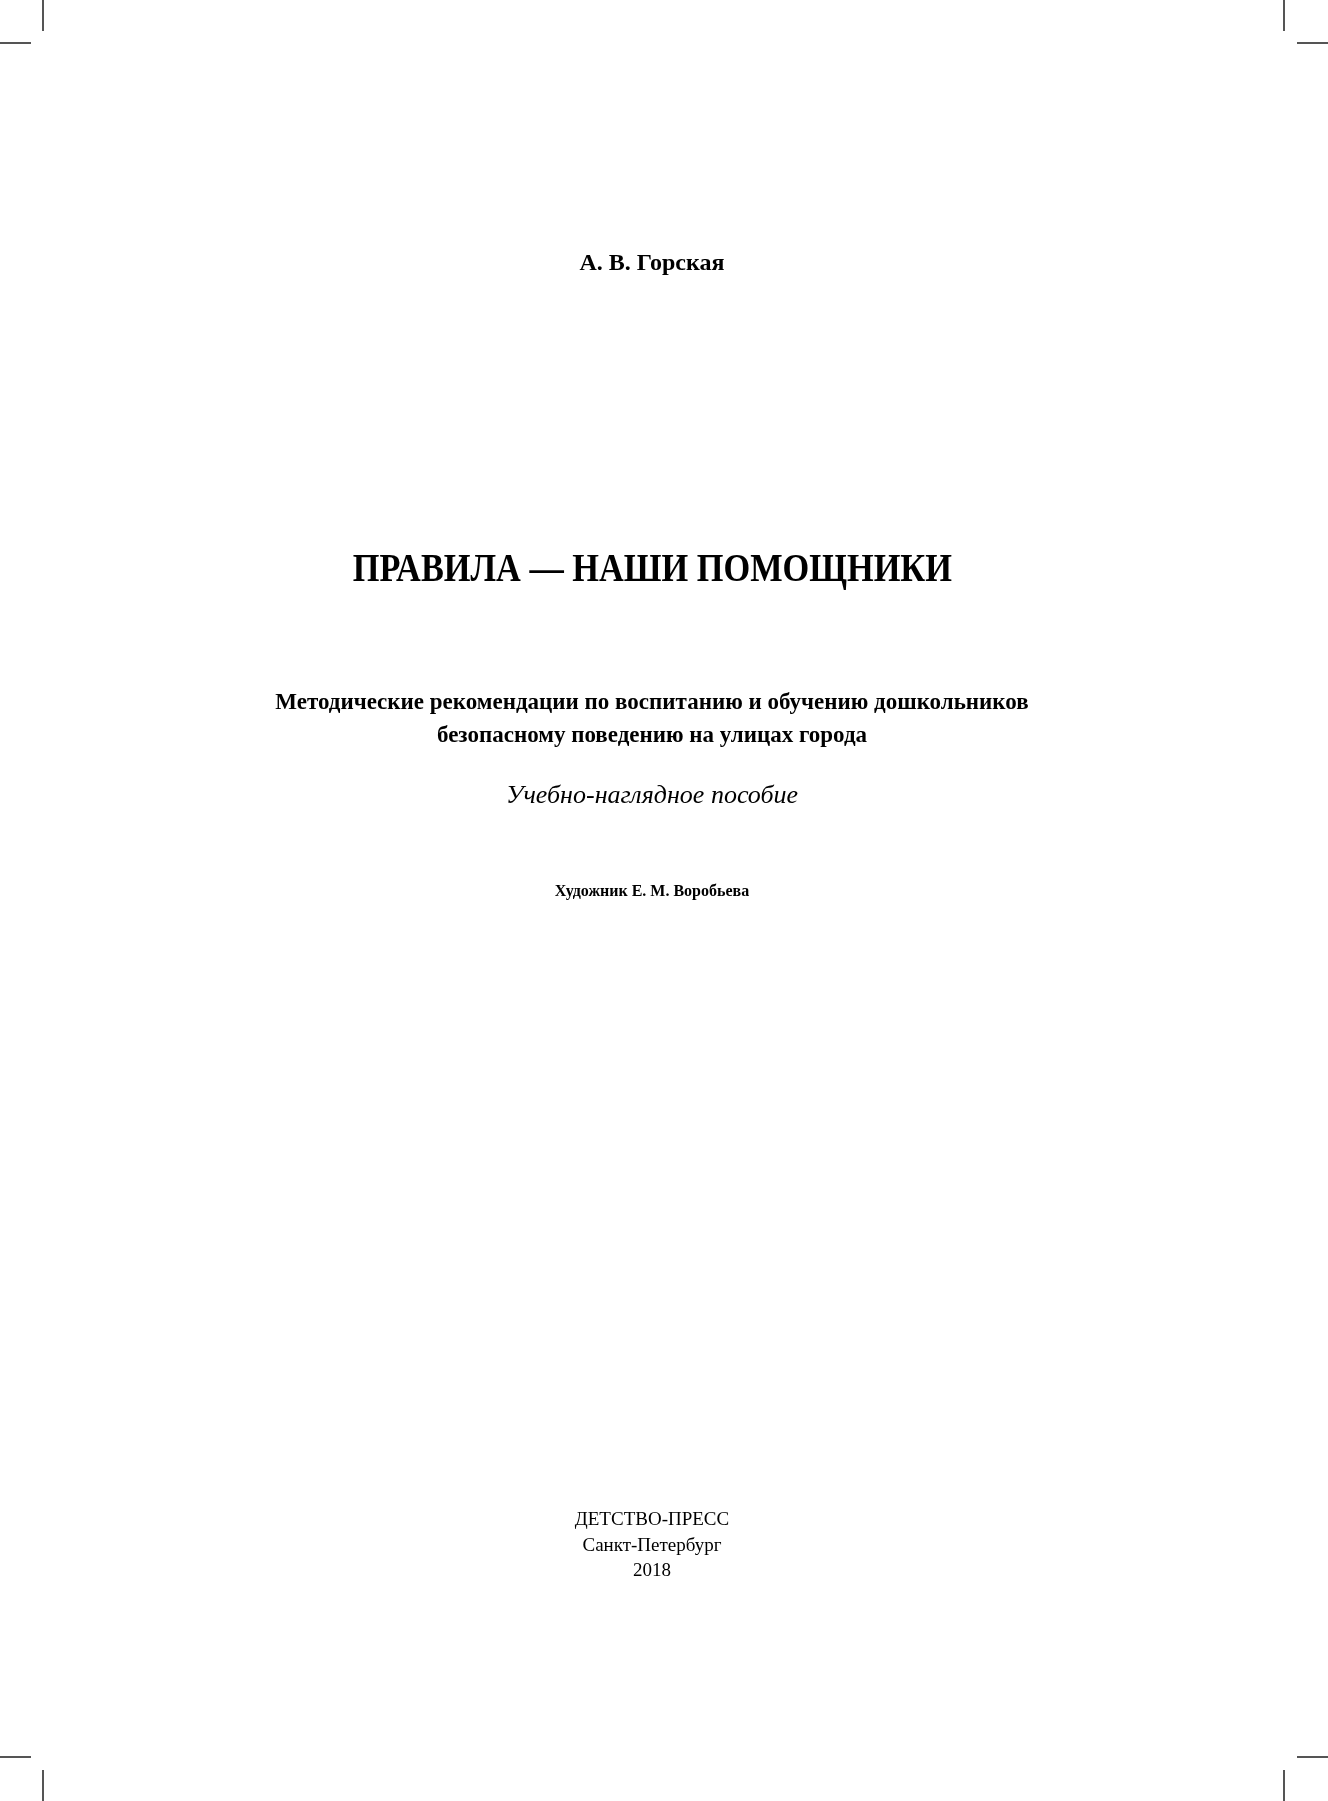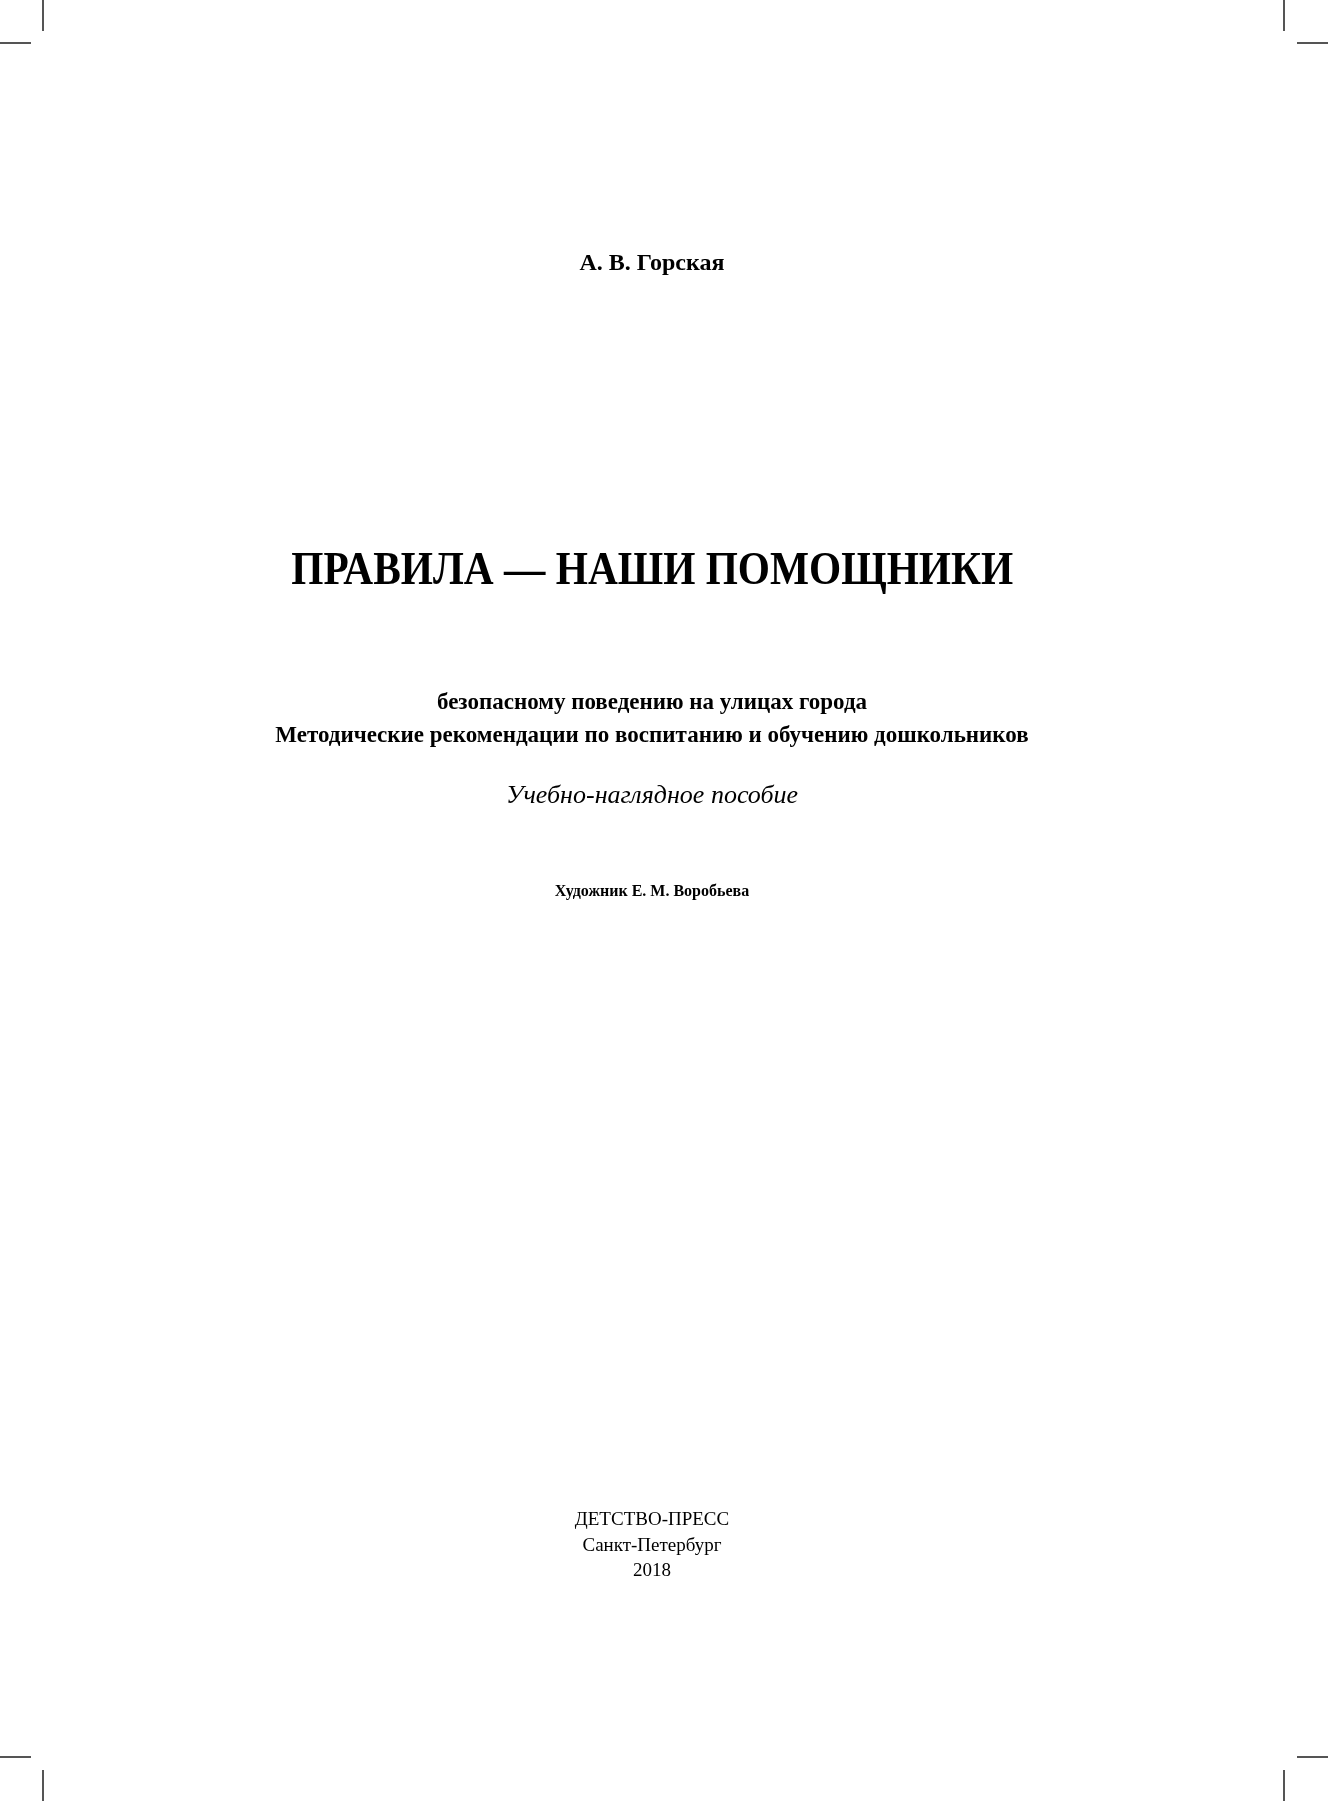--- a/index.html
+++ b/index.html
@@ -30,21 +30,21 @@
       white-space: nowrap;
     }
     .author {
       top: 247px;
       font-size: 24px;
       font-weight: bold;
       line-height: 30px;
     }
     .title {
       top: 538px;
-      font-size: 47px;
+      font-size: 39px;
       font-weight: bold;
       line-height: 60px;
     }
     .title span {
       display: inline-block;
       transform: scaleX(0.88);
       transform-origin: center;
     }
     .subtitle {
       top: 685px;
@@ -83,22 +83,22 @@
 <div class="crop h" style="left:1297px; top:1756px;"></div>
 <div class="crop v" style="left:1283px; top:1770px;"></div>
 
 <div class="line author">А. В. Горская</div>
 
 <div class="line title">
   <span>ПРАВИЛА — НАШИ ПОМОЩНИКИ</span>
 </div>
 
 <div class="line subtitle">
+  <div>Методические рекомендации по воспитанию и обучению дошкольников</div>
   <div>безопасному поведению на улицах города</div>
-  <div>Методические рекомендации по воспитанию и обучению дошкольников</div>
 </div>
 
 <div class="line genre">Учебно-наглядное пособие</div>
 
 <div class="line artist">Художник Е. М. Воробьева</div>
 
 <div class="line imprint">
   <div>ДЕТСТВО-ПРЕСС</div>
   <div>Санкт-Петербург</div>
   <div>2018</div>

